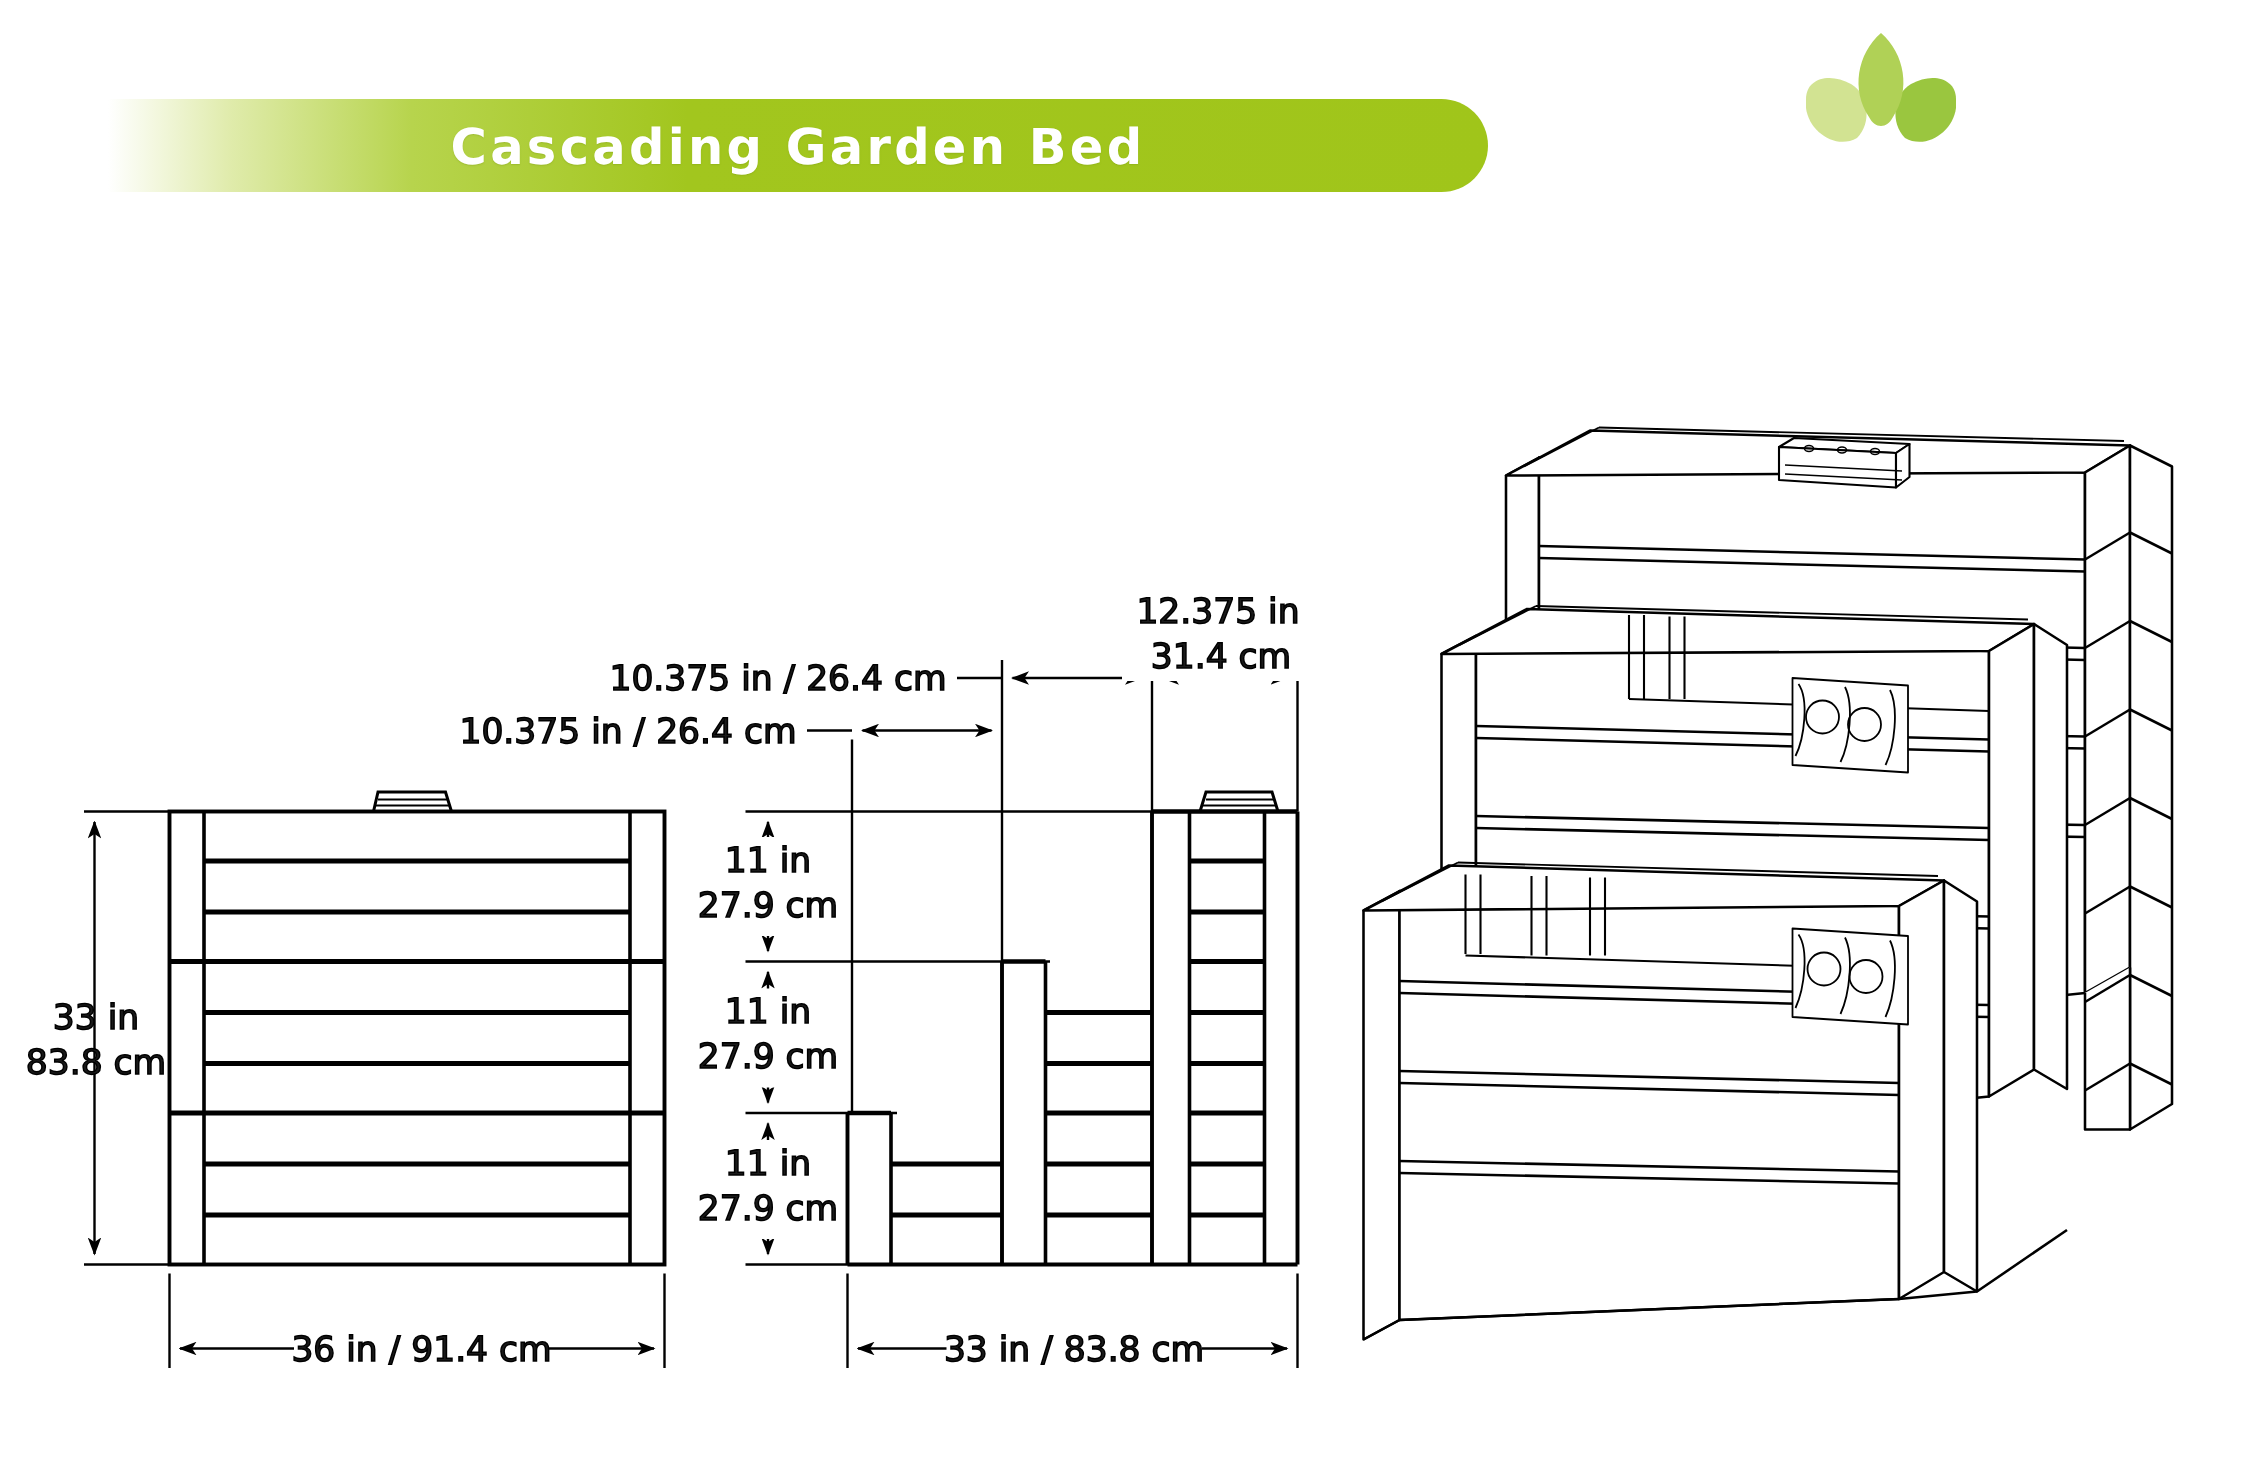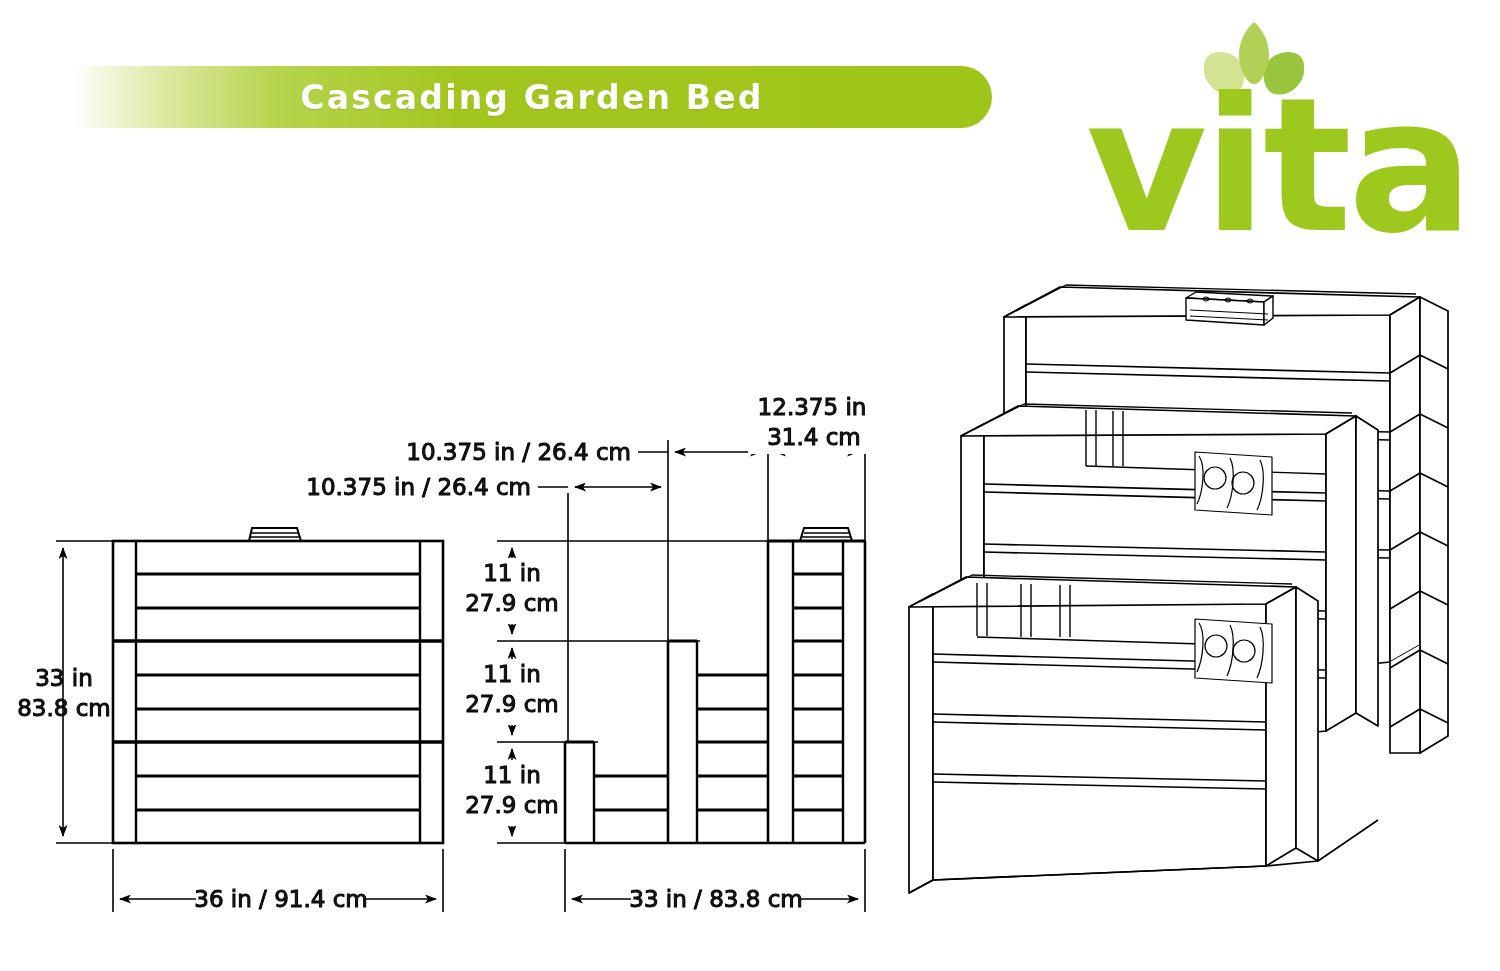--- a/index.html
+++ b/index.html
@@ -59,21 +59,20 @@
     <div id="logo-leaves">
       <svg viewBox="0 0 120 86" width="120" height="86" aria-hidden="true">
 
         <path d="M10 44 C10 30 26 26 40 34 C52 41 54 60 44 70 C30 78 12 66 10 50 Z" fill="#D2E392"></path>
 
         <path d="M110 44 C110 30 94 26 80 34 C68 41 66 60 76 70 C90 78 108 66 110 50 Z" fill="#9AC63F"></path>
 
         <path d="M60 0 C76 14 80 38 68 56 C64 64 56 64 52 56 C40 38 44 14 60 0 Z" fill="#B0D156"></path>
       </svg>
     </div>
-    <div id="logo-word">vita</div>
   </div>
 
   <svg id="drawing" class="abs" viewBox="0 0 1500 971">
     <defs>
       <marker id="ah" markerWidth="12" markerHeight="9" refX="11" refY="4.5" orient="auto" markerUnits="userSpaceOnUse">
         <path d="M0,0 L12,4.5 L0,9 L3,4.5 Z" fill="#000"></path>
       </marker>
       <marker id="ah2" markerWidth="12" markerHeight="9" refX="1" refY="4.5" orient="auto" markerUnits="userSpaceOnUse">
         <path d="M12,0 L0,4.5 L12,9 L9,4.5 Z" fill="#000"></path>
       </marker>

